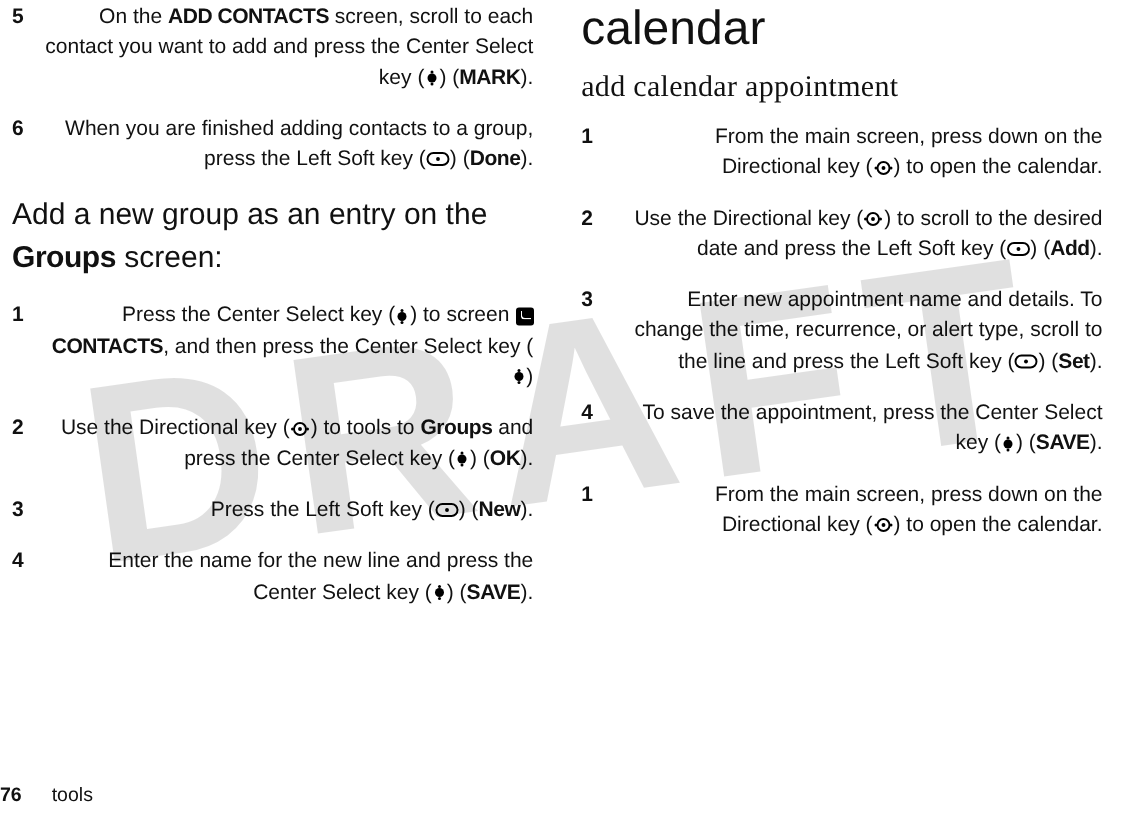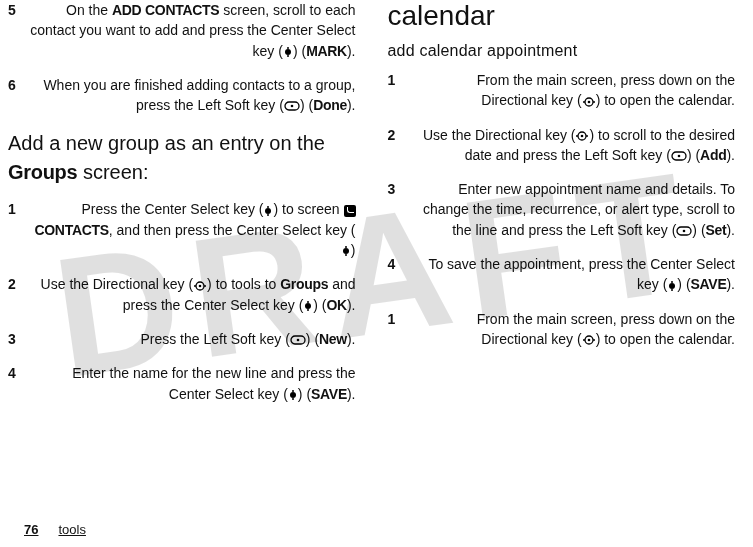--- a/index.html
+++ b/index.html
@@ -5,24 +5,24 @@
   * { margin: 0; padding: 0; box-sizing: border-box; }
   html, body { width: 753px; height: 547px; font-family: "Helvetica Neue", Arial, sans-serif; color: #111; background: #fff; position: relative; }
   .page { position: relative; width: 753px; height: 547px; padding: 0 18px 14px 8px; }
   .watermark { position: absolute; top: 50%; left: 50%; transform: translate(-50%,-50%) rotate(-8deg); font-size: 170px; font-weight: 800; letter-spacing: 14px; color: rgba(0,0,0,0.12); pointer-events: none; user-select: none; white-space: nowrap; }
   .cols { display: flex; gap: 32px; height: 495px; }
   .col { flex: 1 1 50%; }
   .step { display: flex; margin-bottom: 14px; line-height: 1.45; font-size: 14px; font-weight: 300; }
   .num { width: 22px; flex: 0 0 22px; font-weight: 700; font-size: 14px; }
   .txt { flex: 1; text-align: right; }
   .cond { font-family: "Arial Narrow", Arial, sans-serif; font-weight: 700; letter-spacing: -0.3px; }
-  h2.section { font-size: 16px; font-weight: 300; margin: 6px 0 10px 0; letter-spacing: 0.2px; }
-  h1.big { font-size: 28px; font-weight: 400; margin-bottom: 10px; }
+  h2.section { font-size: 20px; font-weight: 300; margin: 6px 0 10px 0; letter-spacing: 0.2px; font-family: Liberation Serif, serif; }
+  h1.big { font-size: 32px; font-weight: 400; margin-bottom: 10px; }
   p.intro { font-size: 20px; font-weight: 300; line-height: 1.45; margin-bottom: 12px; }
-  .footer { position: absolute; bottom: 10px; left: 24px; font-size: 13px; text-decoration: underline; }
+  .footer { position: absolute; bottom: 10px; left: 0; font-size: 13px; }
   .footer .pg { font-weight: 700; margin-right: 20px; }
   .footer .sec { font-weight: 300; }
   .key-dot { display:inline-block; vertical-align: middle; }
   .key-dot svg { display:block; }
   .phone-icon { display:inline-block; width:12px; height:12px; background:#000; border-radius:2px; vertical-align: middle; position: relative; }
   .phone-icon::after { content:""; position:absolute; left:3px; top:2px; width:6px; height:5px; border:1px solid #fff; border-top:none; border-right:none; border-radius:0 0 0 3px; }
 </style>
 </head>
 <body>
 

